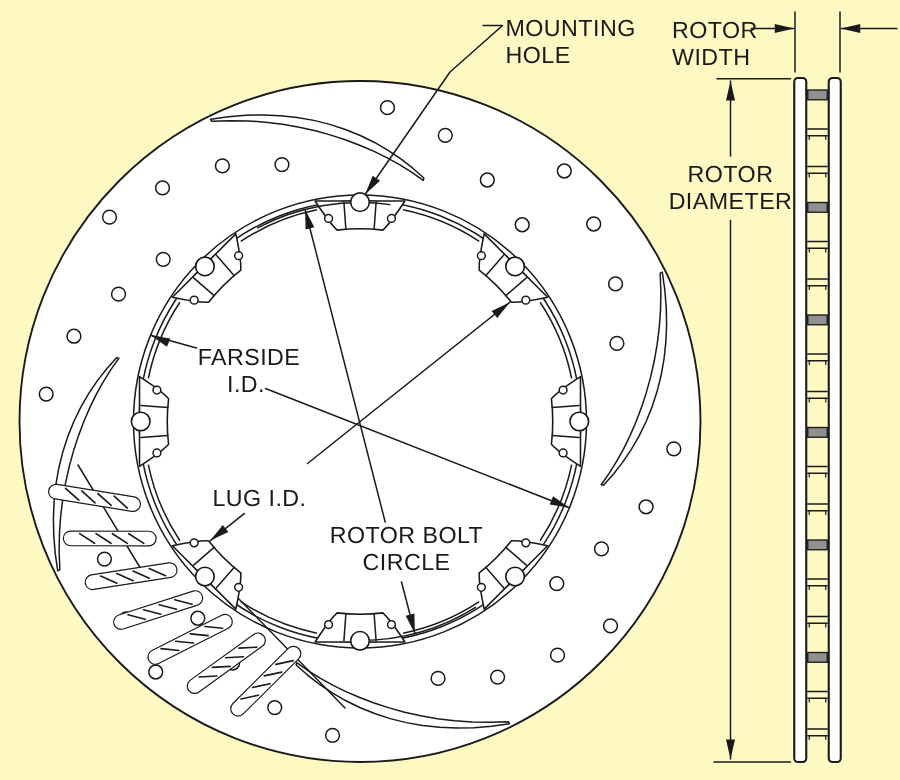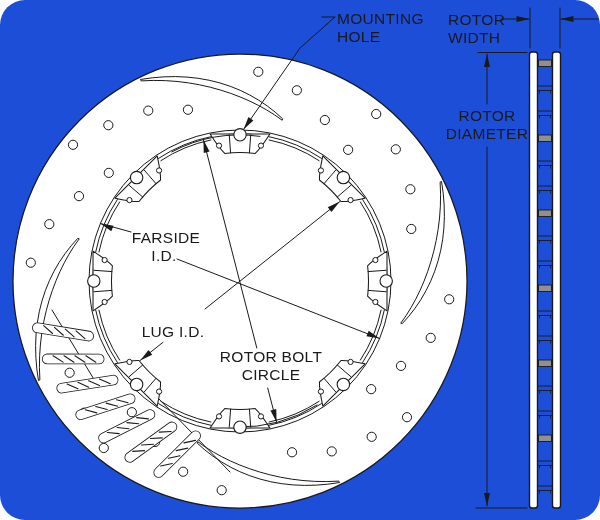--- a/index.html
+++ b/index.html
@@ -1,19 +1,18 @@
 <!DOCTYPE html>
 <html><head>
 <meta charset="utf-8">
 <style>
   html,body{margin:0;padding:0;background:#ffffff;}
   .canvas{
-    position:relative;width:600px;height:520px;background:#1d4ed8;overflow:hidden;
+    position:relative;width:600px;height:520px;background:#fef9c3;overflow:hidden;
     font-family:"Liberation Sans", sans-serif;
-    border-radius:25px;
   }
   svg text{
     font-family:"Liberation Sans", sans-serif;
     font-size:15.5px;
     letter-spacing:0.3px;
     fill:#1a1a1a;
   }
 </style>
 </head>
 <body>

